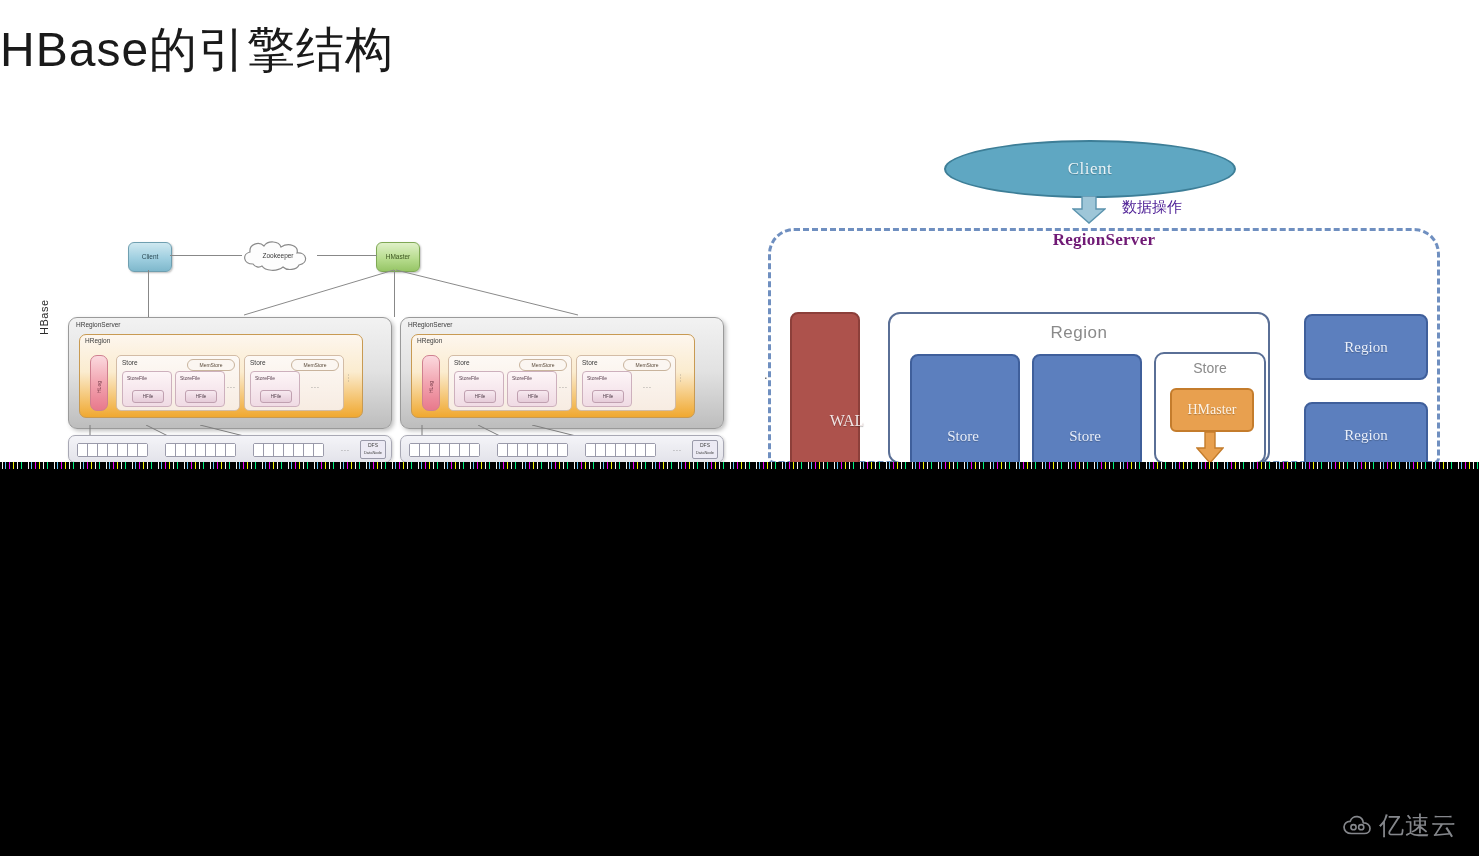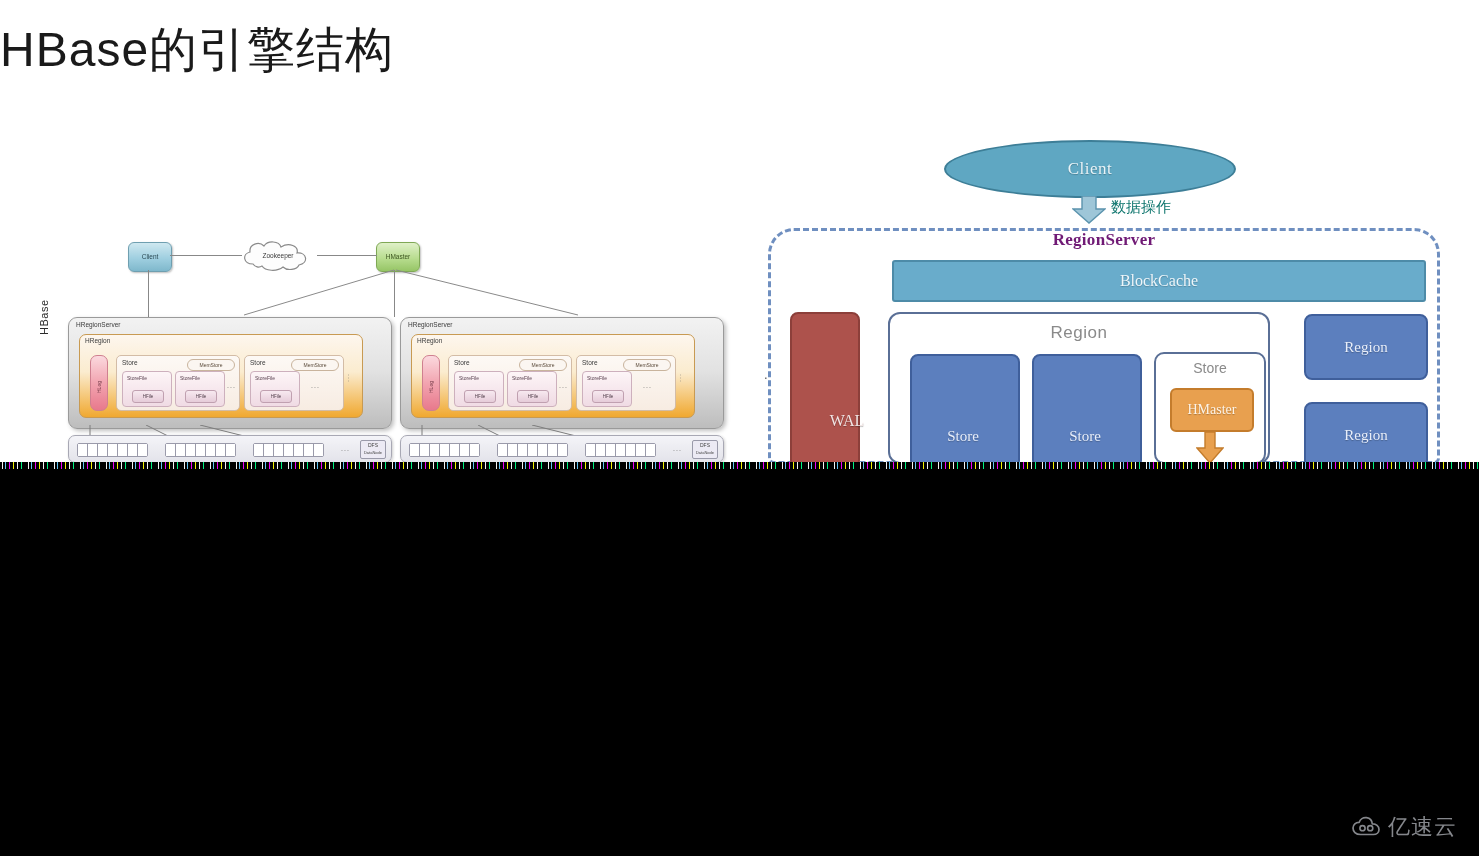--- a/index.html
+++ b/index.html
@@ -261,23 +261,23 @@
     font-family: "Liberation Serif", serif;
     text-shadow: 0 1px 1px rgba(0,0,0,.25);
   }
   #client-arrow {
     position: absolute;
     left: 310px; top: 66px;
     width: 34px; height: 28px;
   }
   #data-op-label {
     position: absolute;
-    left: 349px; top: 68px;
+    left: 360px; top: 68px;
     font-size: 15px;
-    color: #0f766e;
+    color: #4c1d95;
     font-family: "Liberation Sans", sans-serif;
   }
   #regionserver-box {
     position: absolute;
     left: 6px; top: 98px;
     width: 672px; height: 236px;
     border: 3px dashed #6f8fc0;
     border-radius: 26px 26px 6px 6px;
     box-sizing: border-box;
     background: #ffffff;
@@ -426,21 +426,21 @@
   #watermark {
     position: absolute;
     right: 22px; bottom: 14px;
     display: flex;
     align-items: center;
     gap: 6px;
     opacity: .72;
   }
   #watermark-text {
     color: #b9bcc2;
-    font-size: 22px;
+    font-size: 25px;
     letter-spacing: 1px;
     font-family: "Liberation Sans", sans-serif;
   }
 </style>
 </head>
 <body>
 
 <div id="slide">
 
   <div id="title">HBase的引擎结构</div>
@@ -635,21 +635,20 @@
     <div id="client-ellipse">Client</div>
 
     <svg id="client-arrow" viewBox="0 0 34 28">
       <path d="M10 0 H24 V13 H33 L17 27 L1 13 H10 Z" fill="#9ec6d8" stroke="#5b93ad" stroke-width="1.4"></path>
     </svg>
     <div id="data-op-label">数据操作</div>
 
     <div id="regionserver-box"></div>
     <div id="regionserver-label">RegionServer</div>
 
-    <div id="blockcache">BlockCache</div>
 
     <div id="wal"></div>
     <div id="wal-label">WAL</div>
 
     <div id="region-main"></div>
     <div id="region-main-label">Region</div>
 
     <div class="store-blue one"></div>
     <div class="store-blue-label one">Store</div>
 

